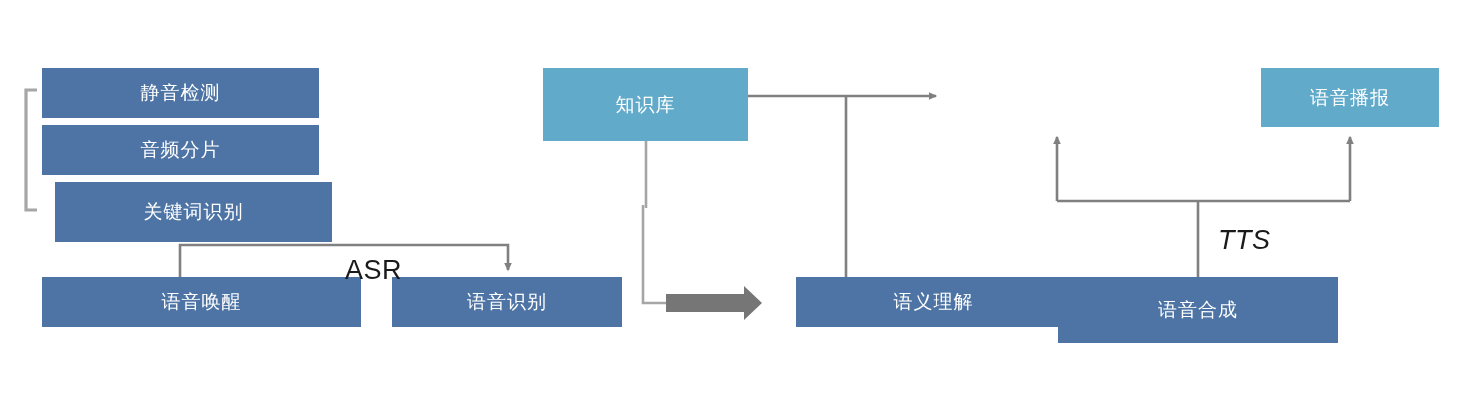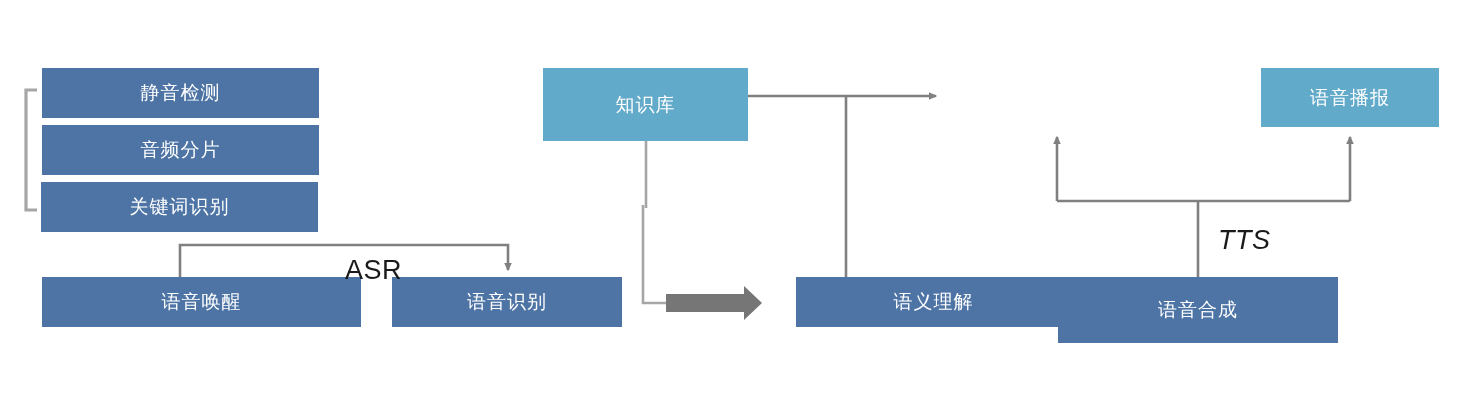--- a/index.html
+++ b/index.html
@@ -86,21 +86,21 @@
   </div>
 
   <div class="node dark" style="left:42px;top:68px;width:277px;height:50px;">
     <span>静音检测</span>
   </div>
 
   <div class="node dark" style="left:42px;top:125px;width:277px;height:50px;">
     <span>音频分片</span>
   </div>
 
-  <div class="node dark" style="left:41px;top:182px;width:277px;height:50px;">
+  <div class="node dark" style="left:55px;top:182px;width:277px;height:60px;">
     <span>关键词识别</span>
   </div>
 
   <div class="node dark" style="left:42px;top:277px;width:319px;height:50px;font-family:Liberation Serif, serif;">
     <span>语音唤醒</span>
   </div>
 
   <div class="node dark" style="left:392px;top:277px;width:230px;height:50px;">
     <span>语音识别</span>
   </div>

